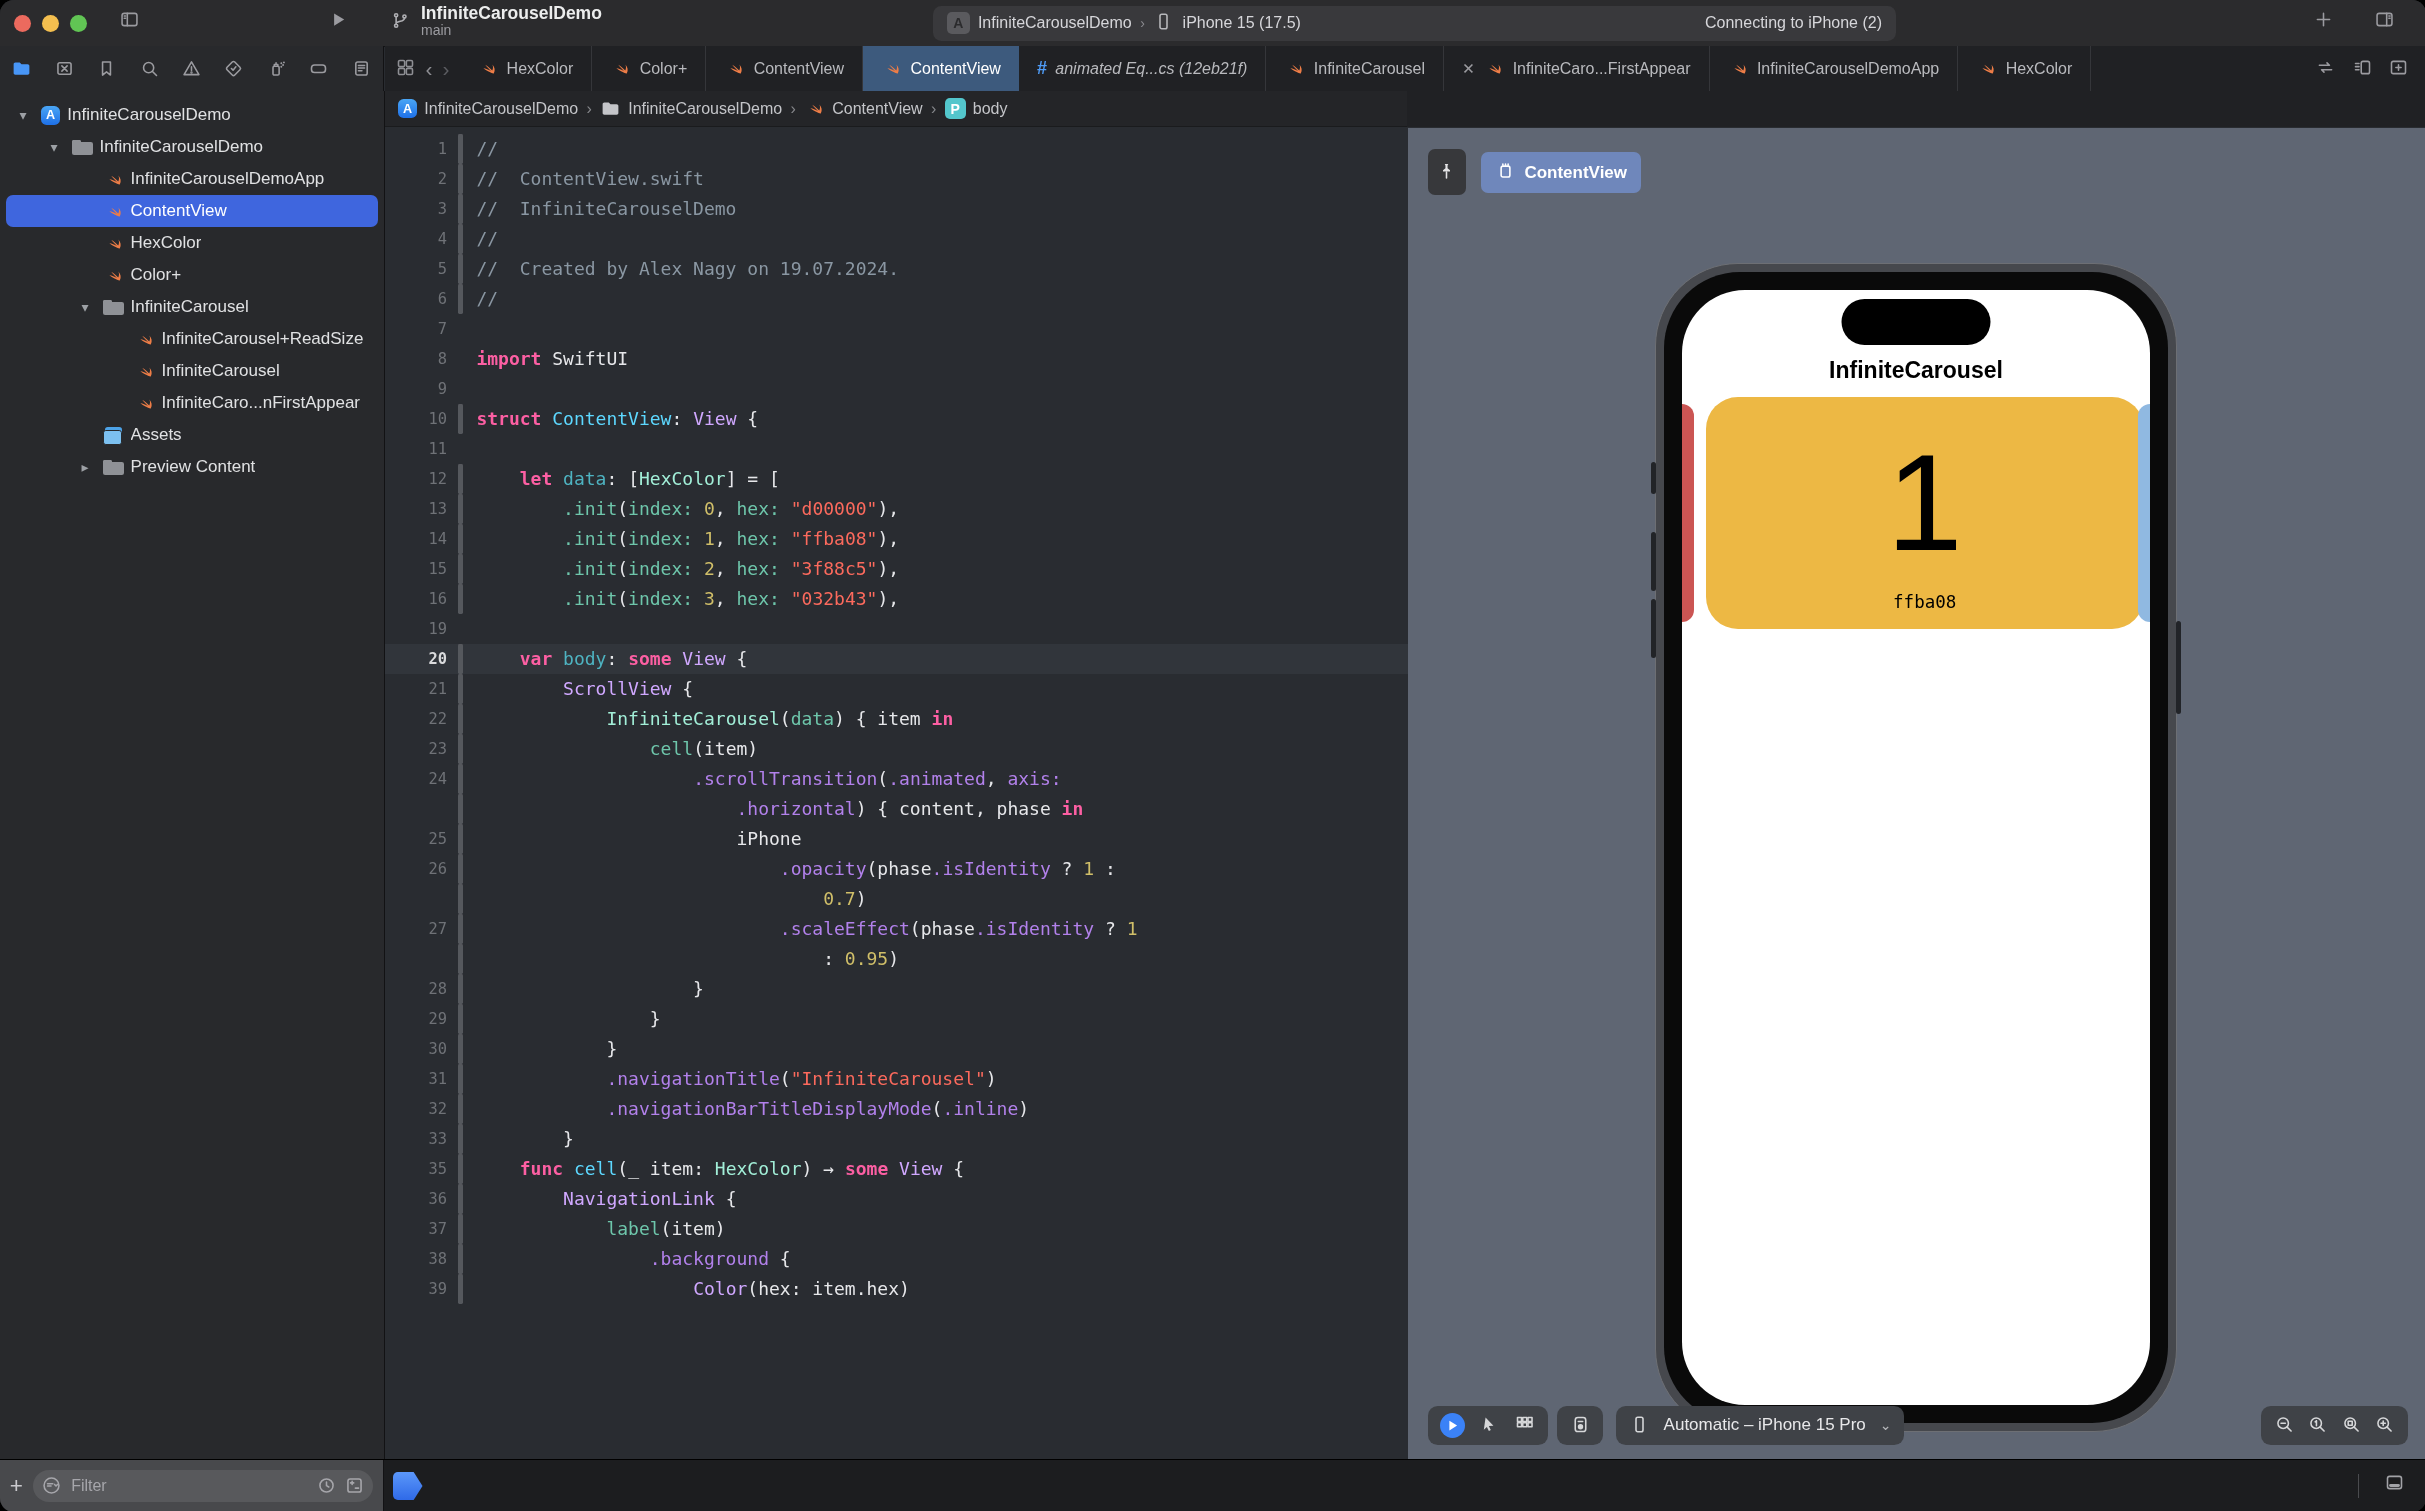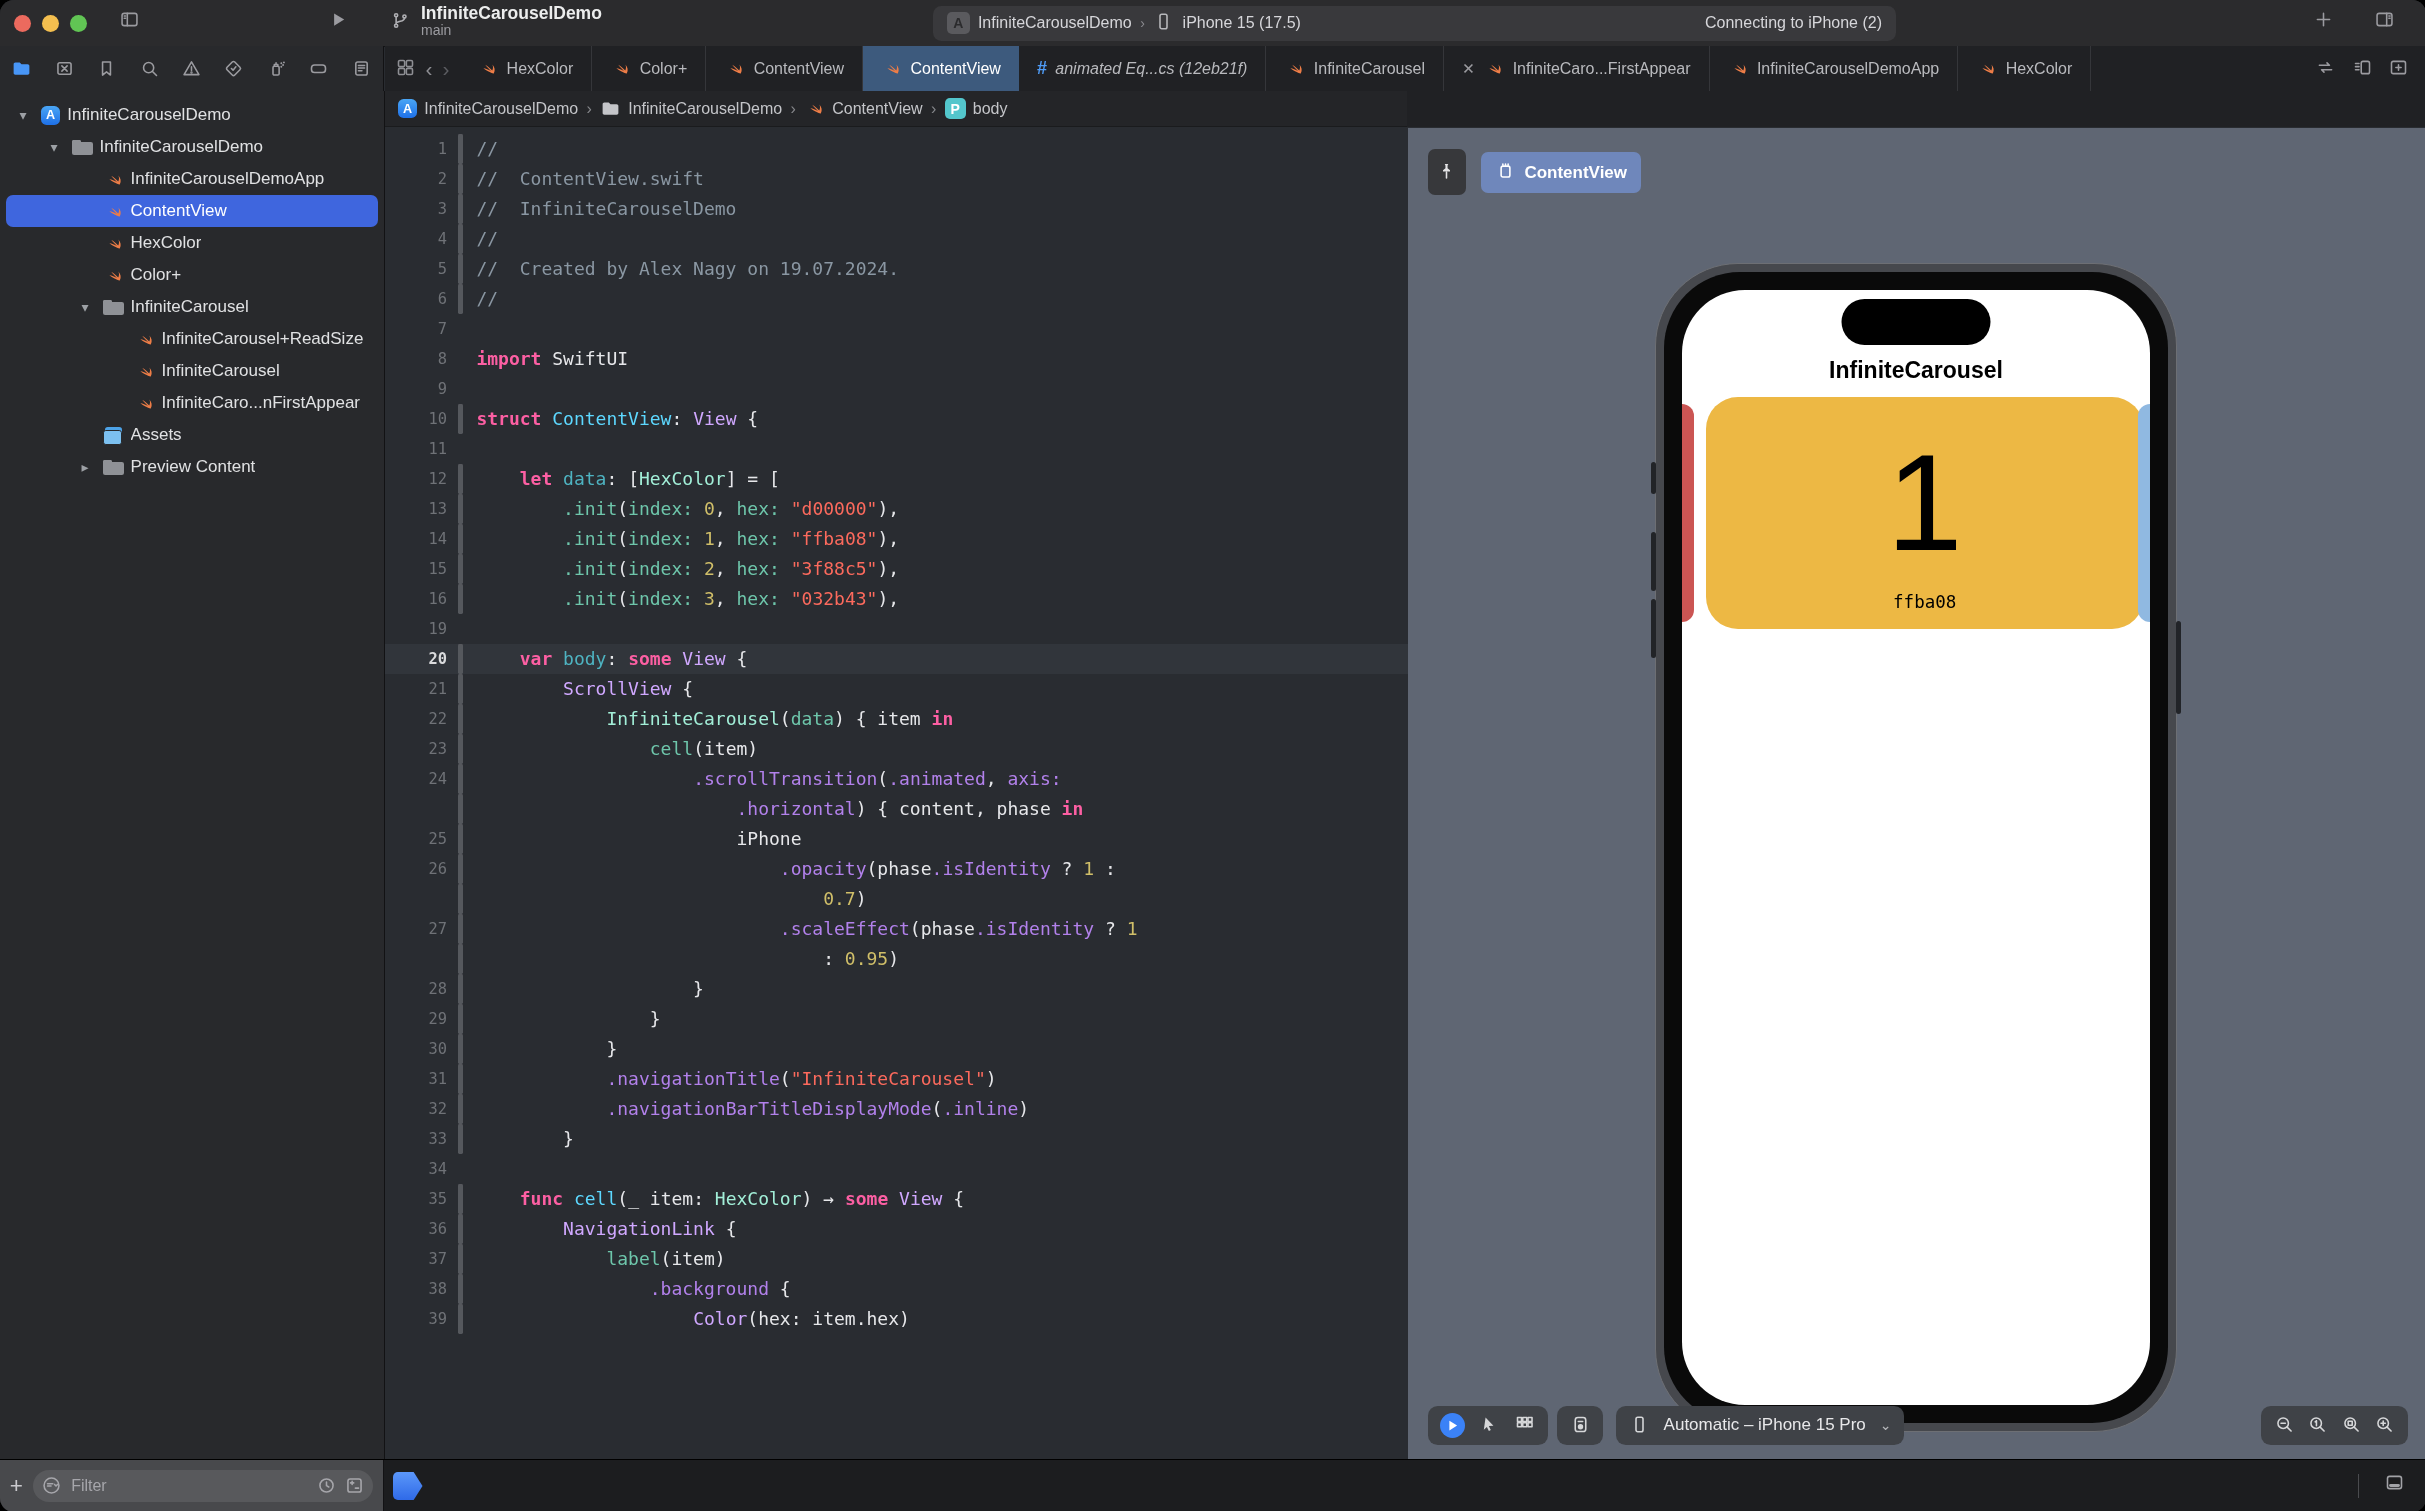--- a/index.html
+++ b/index.html
@@ -621,25 +621,20 @@
           <span class="ctext"><span class="pln">            </span><span class="pur">.navigationBarTitleDisplayMode</span><span class="pln">(</span><span class="pur">.inline</span><span class="pln">)</span></span>
         </div>
         <div class="crow">
           <span class="lnum">33</span>
           <span class="rbcol">
             <span class="bar"></span>
           </span>
           <span class="ctext"><span class="pln">        }</span></span>
         </div>
         <div class="crow">
-          <span class="lnum">34</span>
-          <span class="rbcol"></span>
-          <span class="ctext"></span>
-        </div>
-        <div class="crow">
           <span class="lnum">35</span>
           <span class="rbcol">
             <span class="bar"></span>
           </span>
           <span class="ctext"><span class="pln">    </span><span class="kw">func</span><span class="pln"> </span><span class="tdecl">cell</span><span class="pln">(_ item: </span><span class="mint">HexColor</span><span class="pln">) → </span><span class="kw">some</span><span class="pln"> </span><span class="typ">View</span><span class="pln"> {</span></span>
         </div>
         <div class="crow">
           <span class="lnum">36</span>
           <span class="rbcol">
             <span class="bar"></span>

